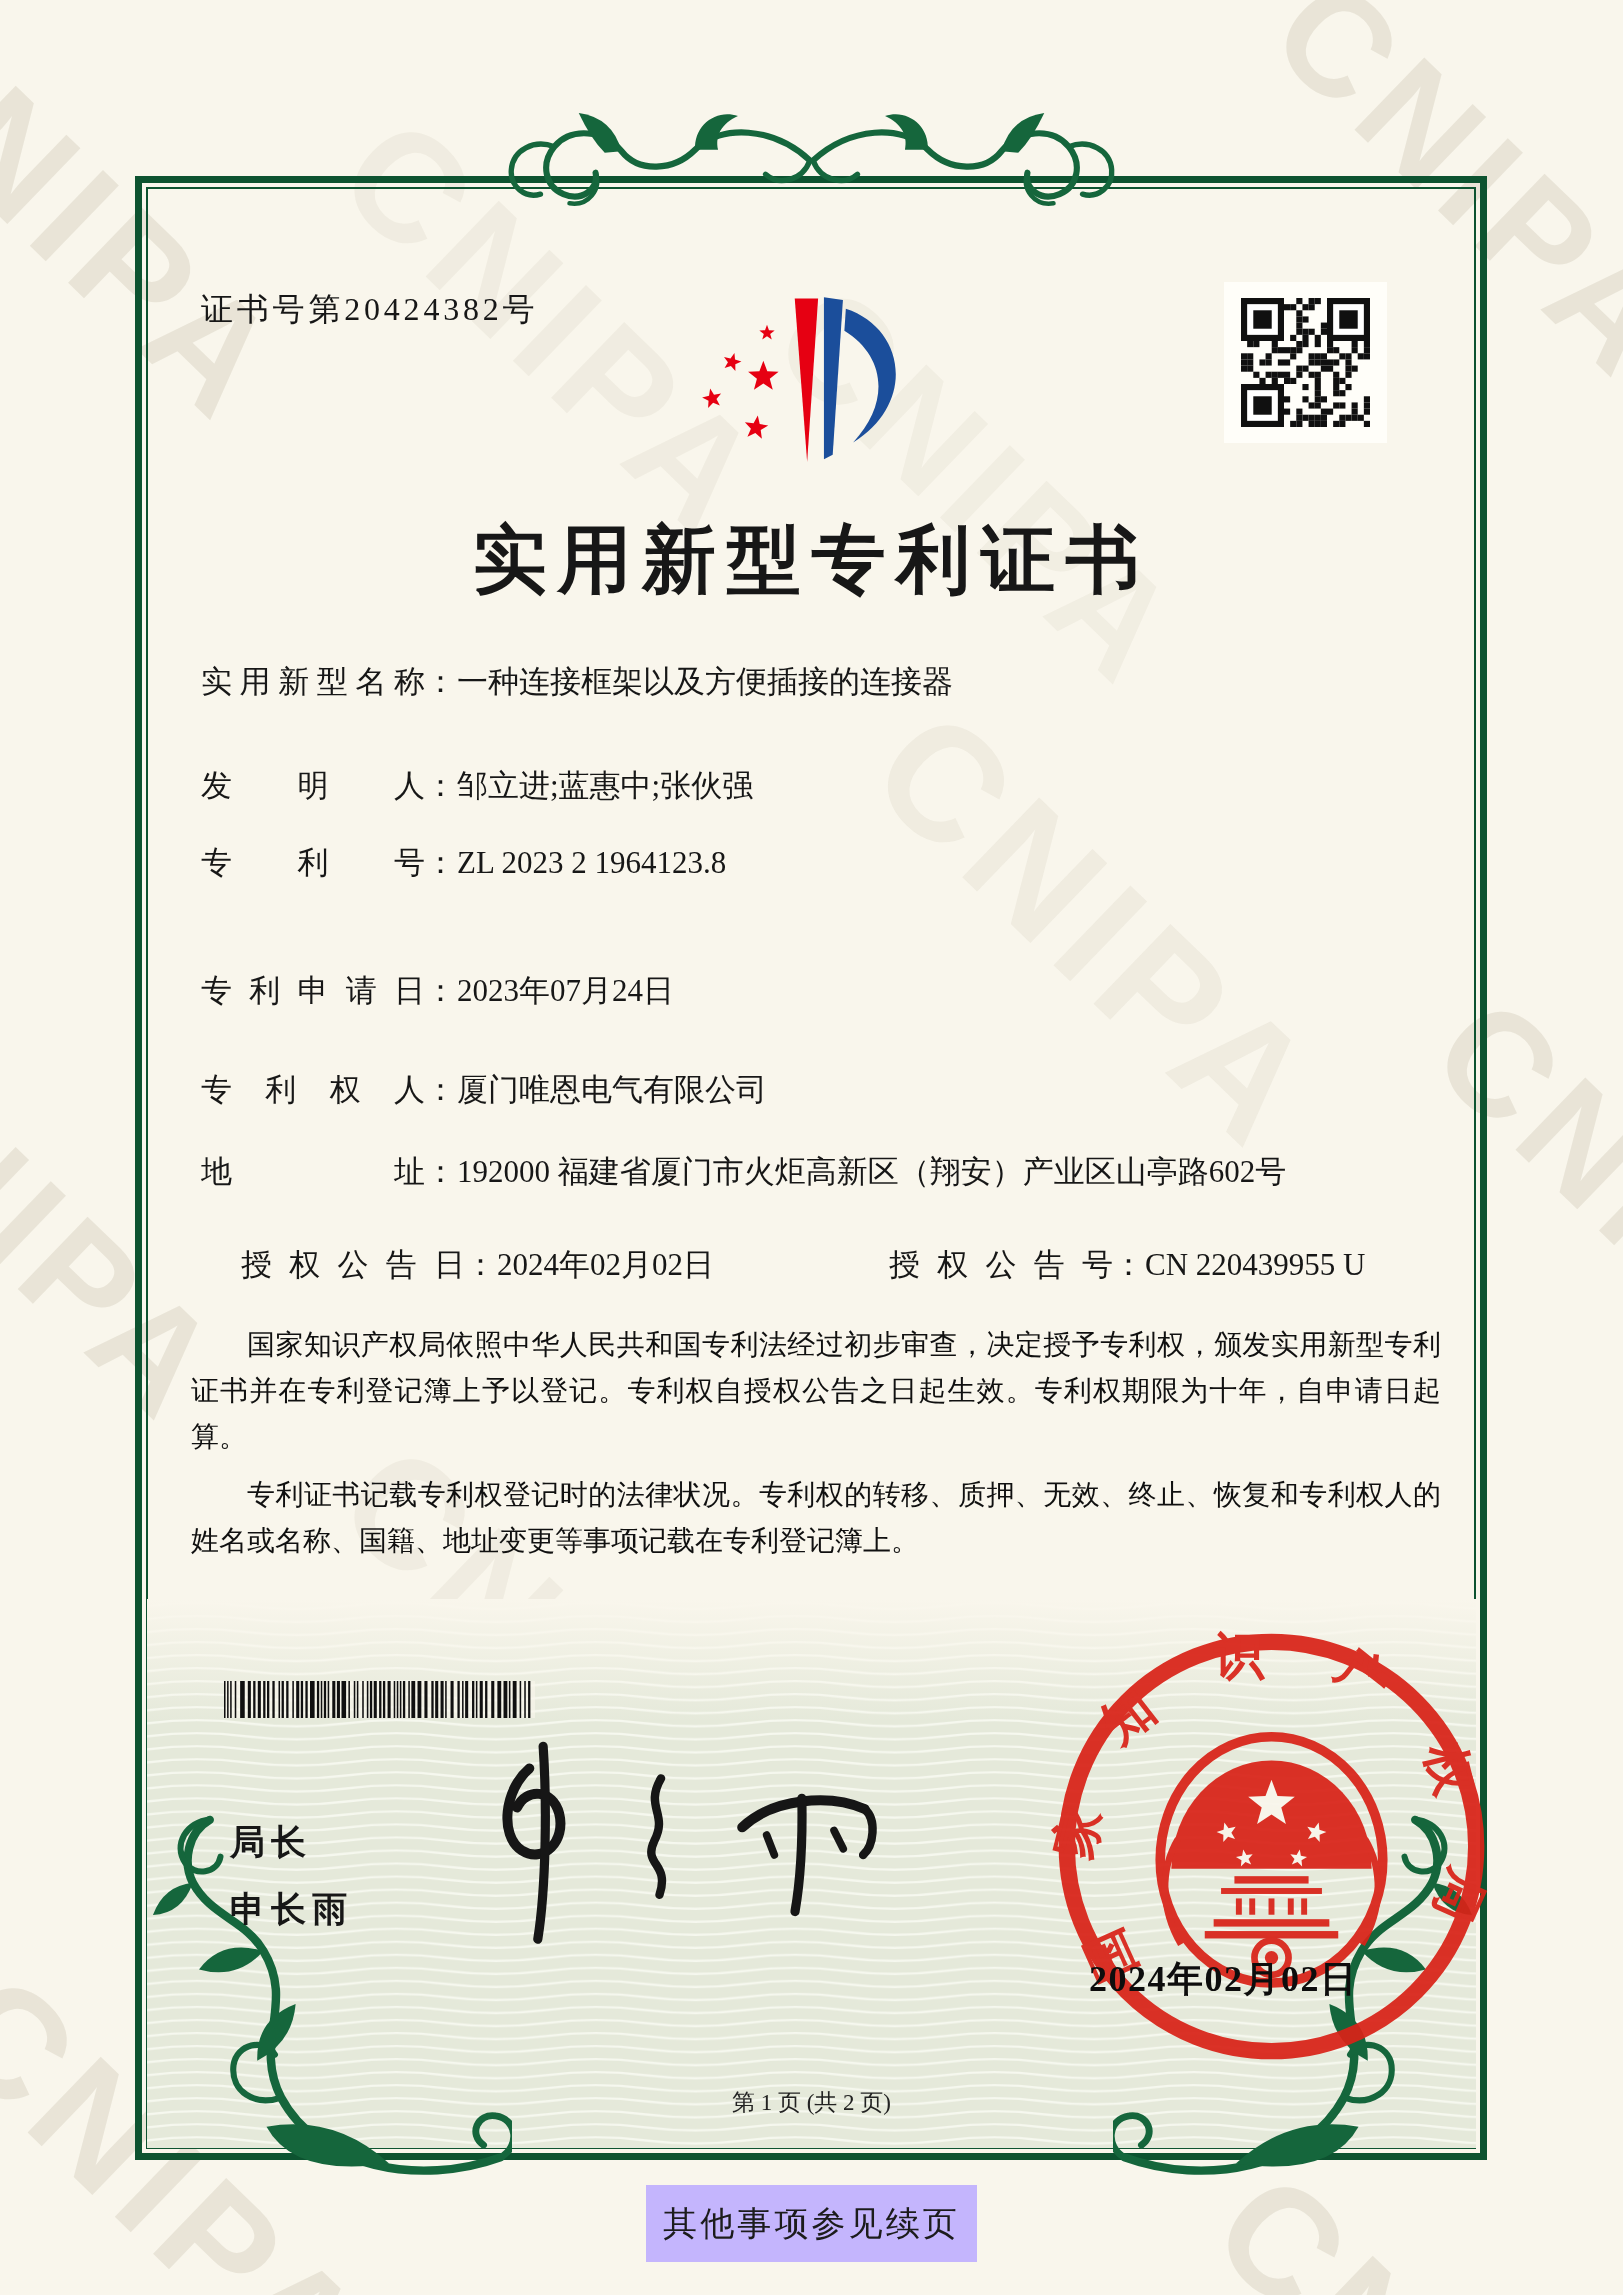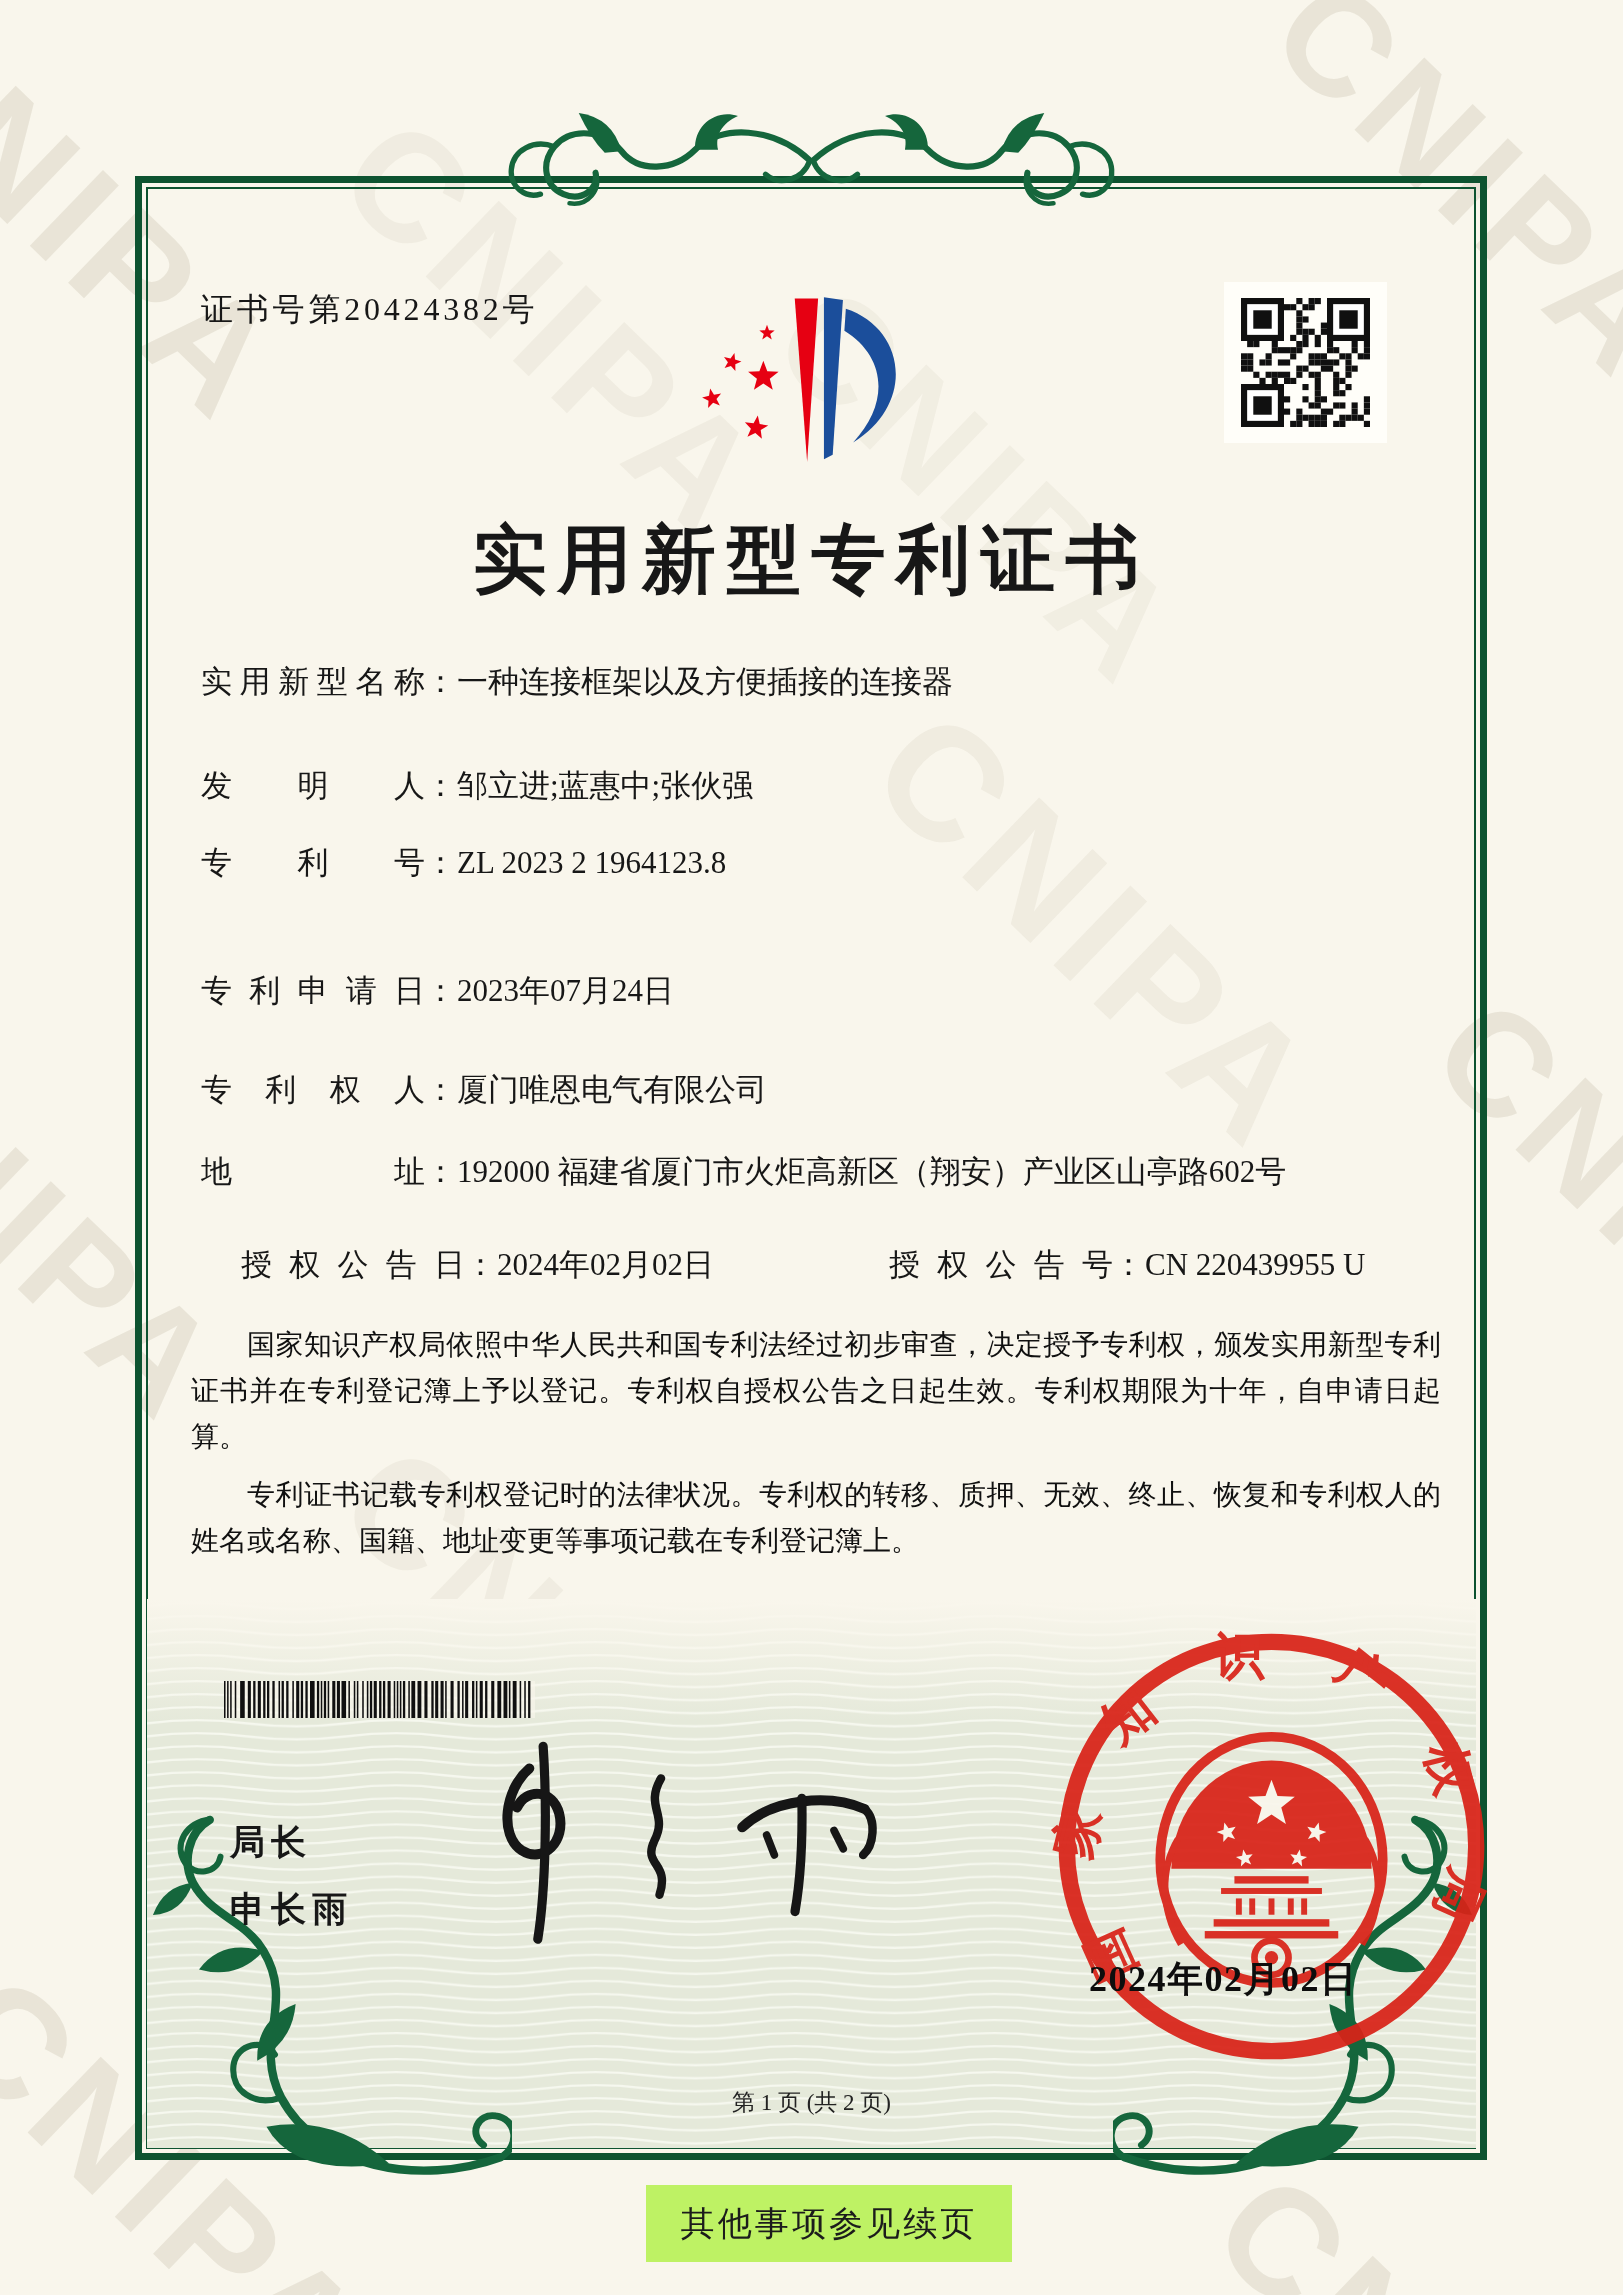--- a/index.html
+++ b/index.html
@@ -39,21 +39,21 @@
   .barcode{position:absolute;left:224px;top:1681px;width:311px;height:37px;z-index:5;background:rgba(250,247,236,.6);}
   .sigtitle{position:absolute;left:230px;top:1819px;font-size:35px;font-weight:700;letter-spacing:6.1px;
             font-family:"Liberation Sans","DejaVu Sans",sans-serif;z-index:5;}
   .signame{position:absolute;left:230px;top:1886px;font-size:35px;font-weight:700;letter-spacing:6.1px;
            font-family:"Liberation Sans","DejaVu Sans",sans-serif;z-index:5;}
   .signature{position:absolute;left:414px;top:1734px;width:491px;height:222px;z-index:5;}
   .seal{position:absolute;left:1049px;top:1624px;width:445px;height:445px;z-index:6;opacity:.93;}
   .sealdate{position:absolute;left:1089px;top:1955px;font-size:36px;font-weight:700;letter-spacing:1.5px;
             color:#0d0d0d;z-index:7;}
   .pagefoot{position:absolute;left:0;top:2087px;width:1623px;text-align:center;font-size:23px;color:#222;z-index:5;}
-  .note{position:absolute;left:646px;top:2185px;width:366px;height:77px;background:#bef264;display:flex;
+  .note{position:absolute;left:646px;top:2185px;width:331px;height:77px;background:#c4b5fd;display:flex;
         align-items:center;justify-content:center;font-size:34px;letter-spacing:3.1px;color:#1c1c1c;z-index:5;}
 </style>
 </head>
 <body>
 
 <div class="page">
 
   <span class="wm" style="left:-54px;top:-31px;font-size:153px;transform:rotate(44deg);">CNIPA</span>
   <span class="wm" style="left:429px;top:84px;font-size:153px;transform:rotate(44deg);opacity:.55;">CNIPA</span>
   <span class="wm" style="left:1357px;top:-54px;font-size:146px;transform:rotate(44deg);">CNIPA</span>

